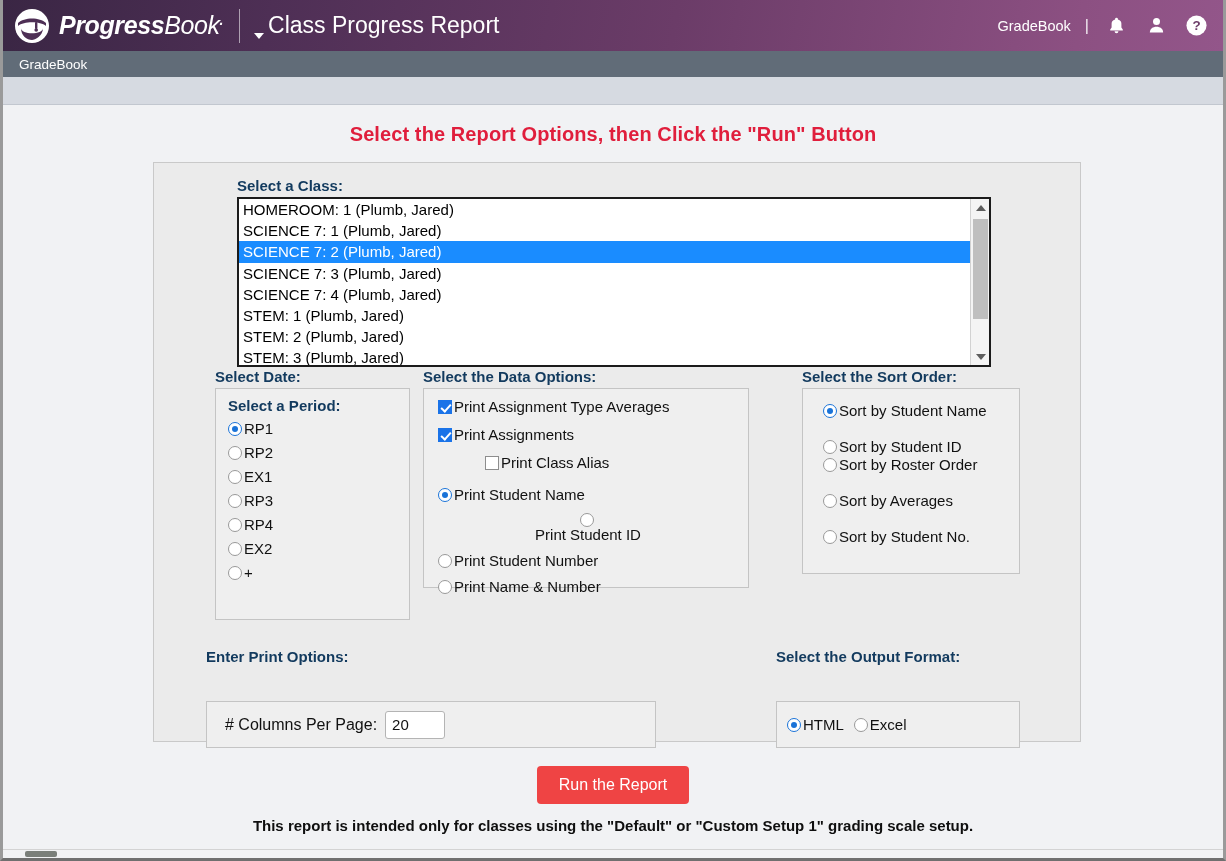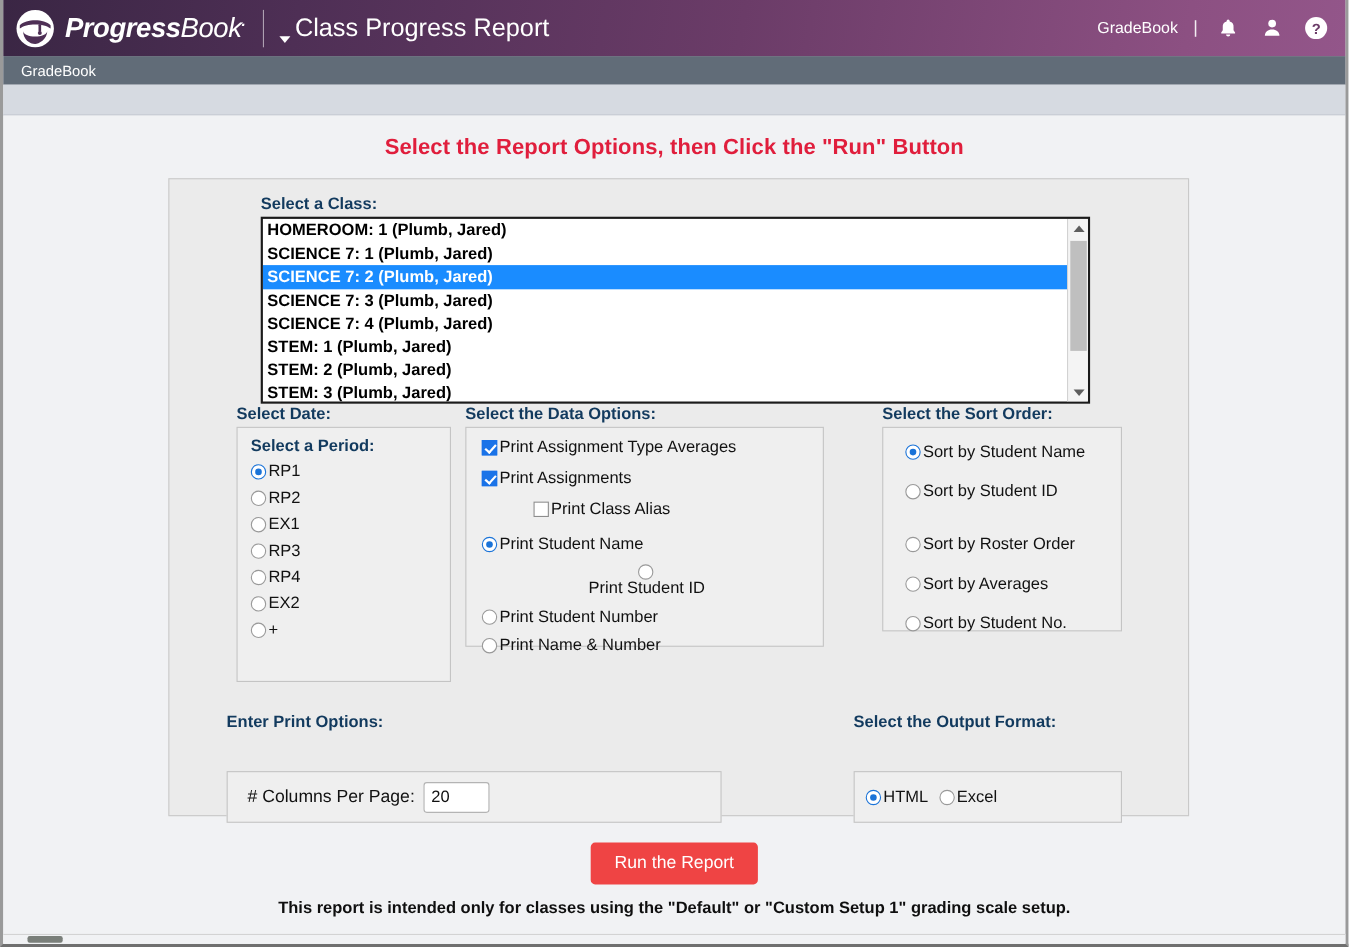--- a/index.html
+++ b/index.html
@@ -143,21 +143,20 @@
   }
   .lb-items { position: absolute; left:0; top:0; right: 19px; }
   .lb-item {
     height: 21.2px;
     line-height: 21.2px;
     padding-left: 4px;
     font-size: 15px;
     color: #000000;
     white-space: nowrap;
     cursor: pointer;
-    font-weight: bold;
   }
   .lb-item.sel { background: #1a8cff; color: #ffffff; }
   .lb-scroll {
     position: absolute; right: 0; top: 0;
     width: 19px; height: 100%;
     background: #f4f4f4;
     border-left: 1px solid #d2d2d2;
   }
   .lb-arrow {
     position: absolute; left: 0; width: 19px; height: 17px;
@@ -469,21 +468,21 @@
           <div class="lbl">Select the Sort Order:</div>
           <div class="fs" style="height:186px; padding-top:14px;">
             <div class="opt" style="margin:0 0 0 10px;">
               <span class="radio on"></span>
               <span>Sort by Student Name</span>
             </div>
             <div class="opt" style="margin:21px 0 0 10px;">
               <span class="radio"></span>
               <span>Sort by Student ID</span>
             </div>
-            <div class="opt" style="margin:33px 0 0 10px;text-align:center;">
+            <div class="opt" style="margin:3px 0 0 10px;text-align:center;">
               <span class="radio"></span>
               <span>Sort by Roster Order</span>
             </div>
             <div class="opt" style="margin:21px 0 0 10px;">
               <span class="radio"></span>
               <span>Sort by Averages</span>
             </div>
             <div class="opt" style="margin:21px 0 0 10px;">
               <span class="radio"></span>
               <span>Sort by Student No.</span>

